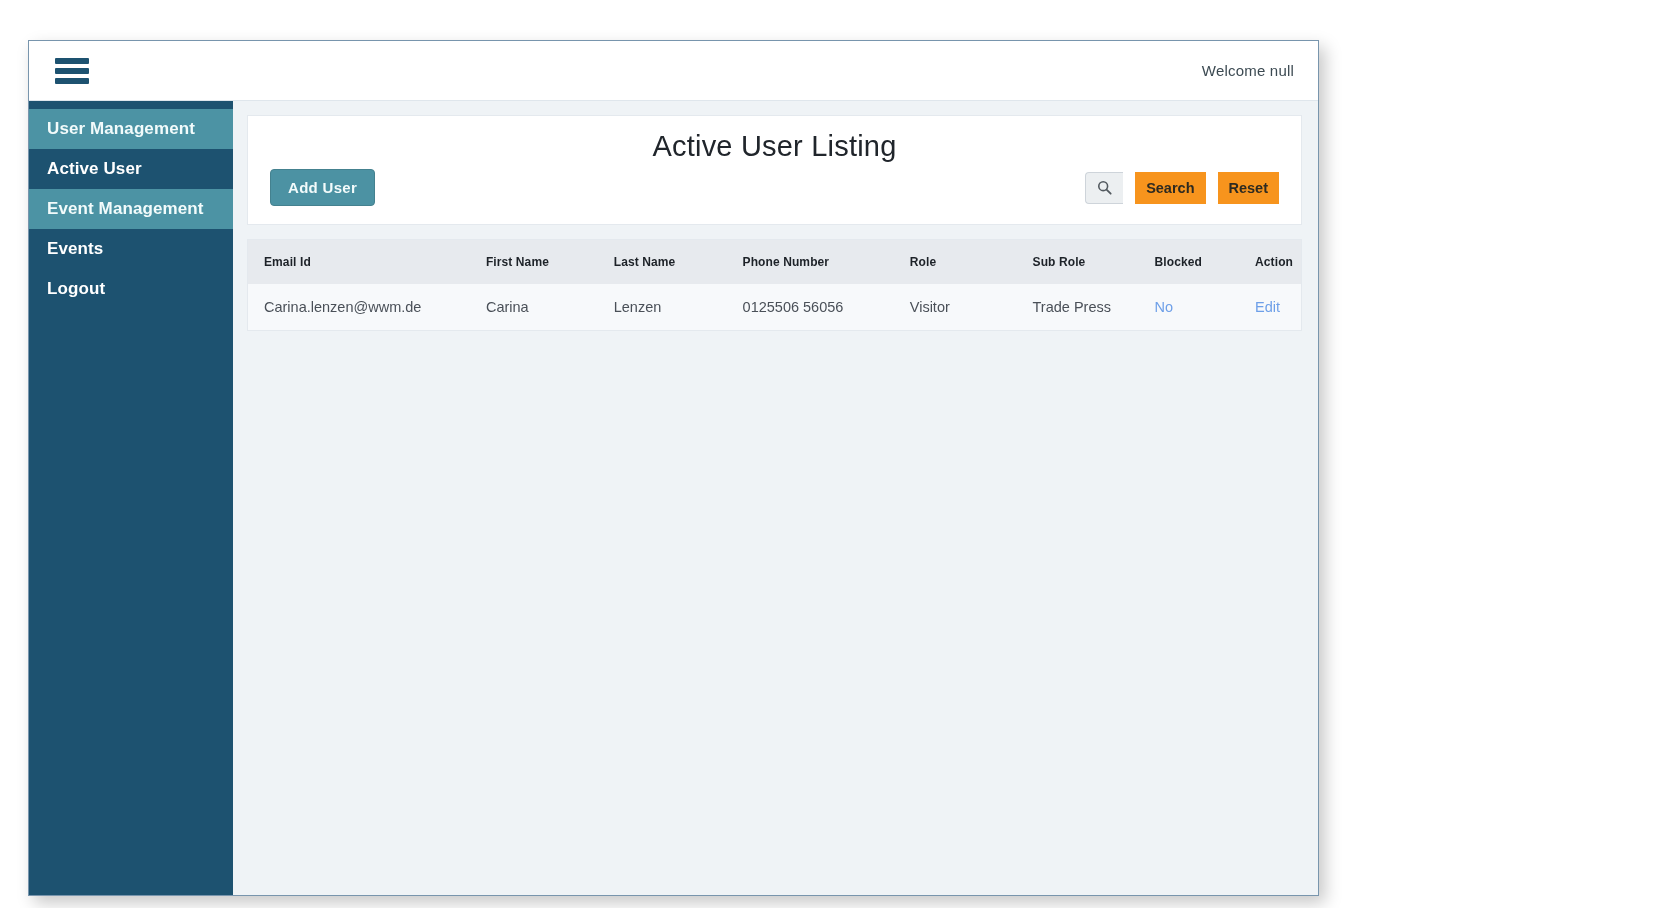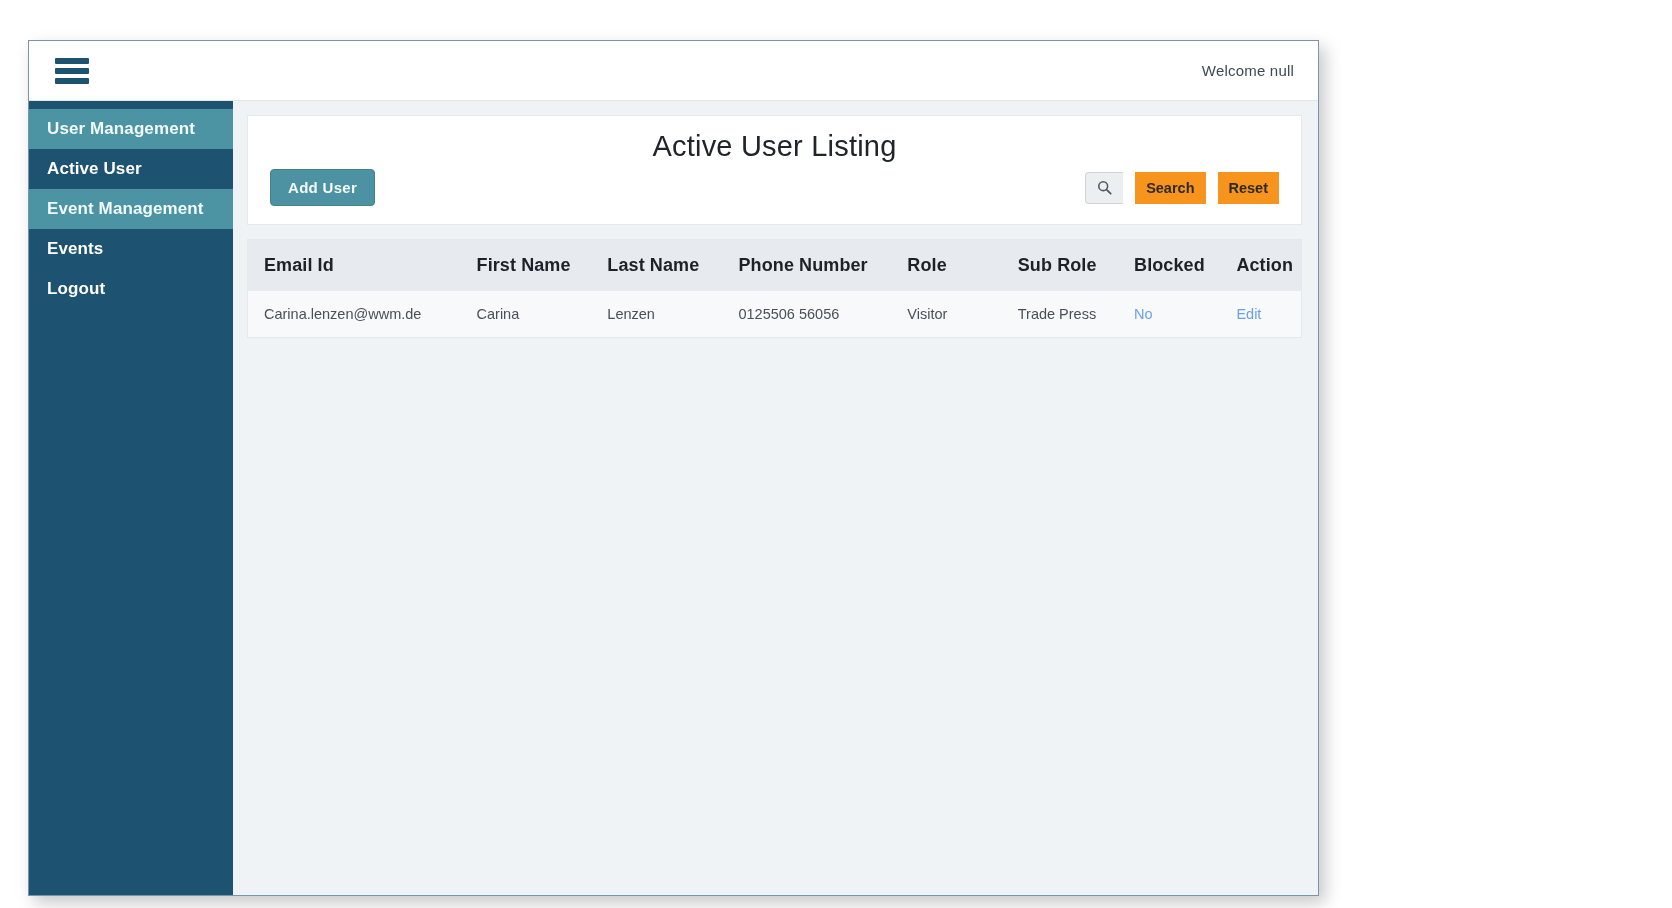--- a/index.html
+++ b/index.html
@@ -158,21 +158,21 @@
   
   .table-card {
     background: #ffffff;
     border: 1px solid #e4e9ee;
     margin-top: 14px;
   }
   table { width: 100%; border-collapse: collapse; }
   thead tr { background: #e7eaee; }
   th {
     text-align: left;
-    font-size: 18px;
+    font-size: 12px;
     font-weight: bold;
     color: #1d2228;
     padding: 15px 8px 15px 0;
     letter-spacing: .1px;
     white-space: nowrap;
   }
   td {
     font-size: 14.5px;
     color: #4a5058;
     padding: 15px 8px 15px 0;

